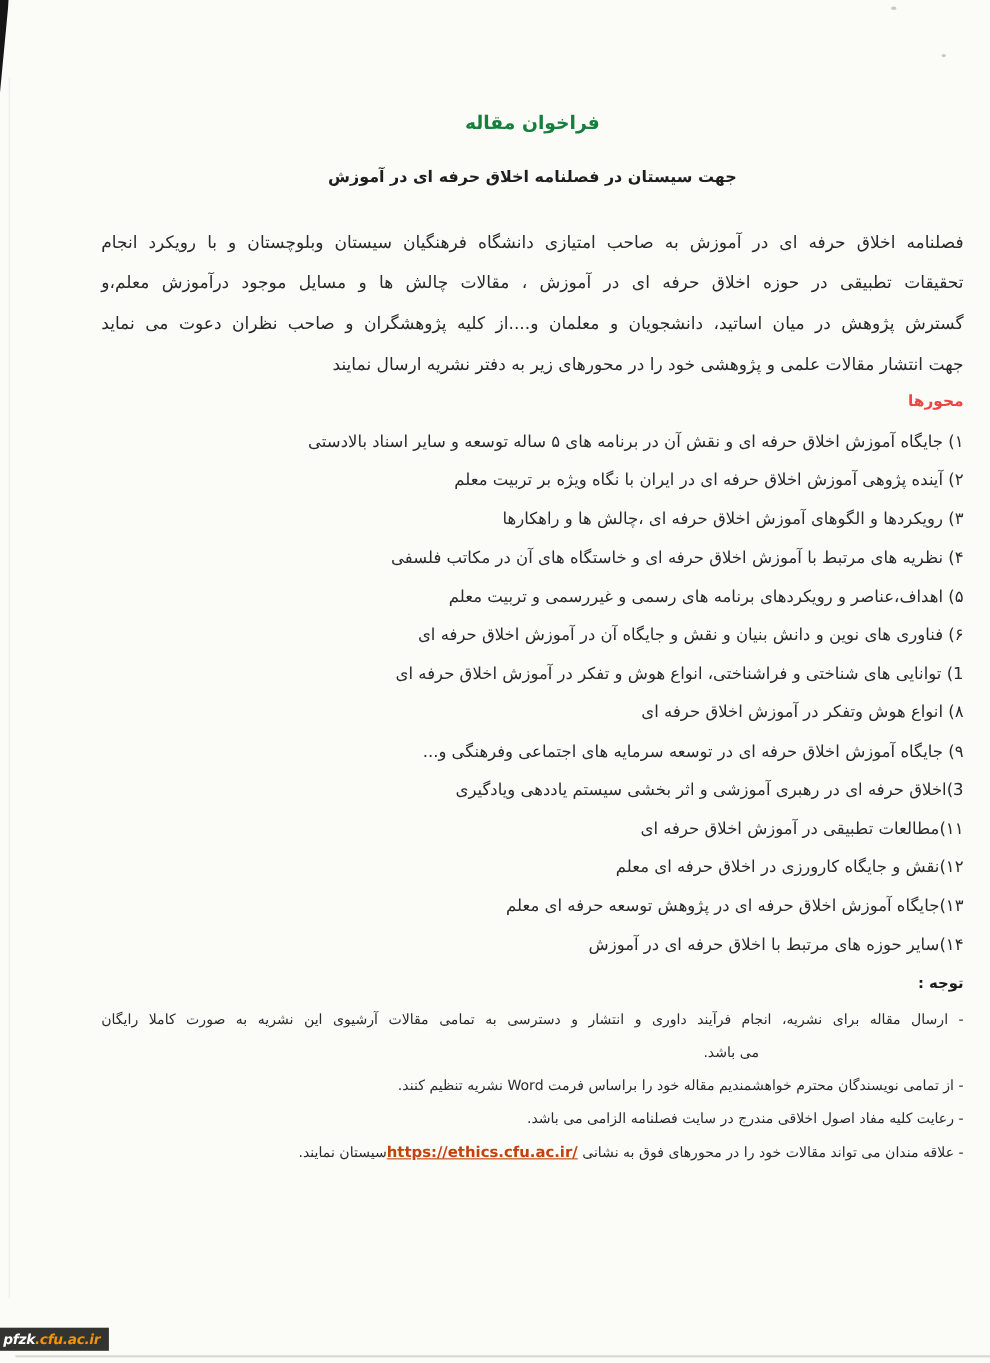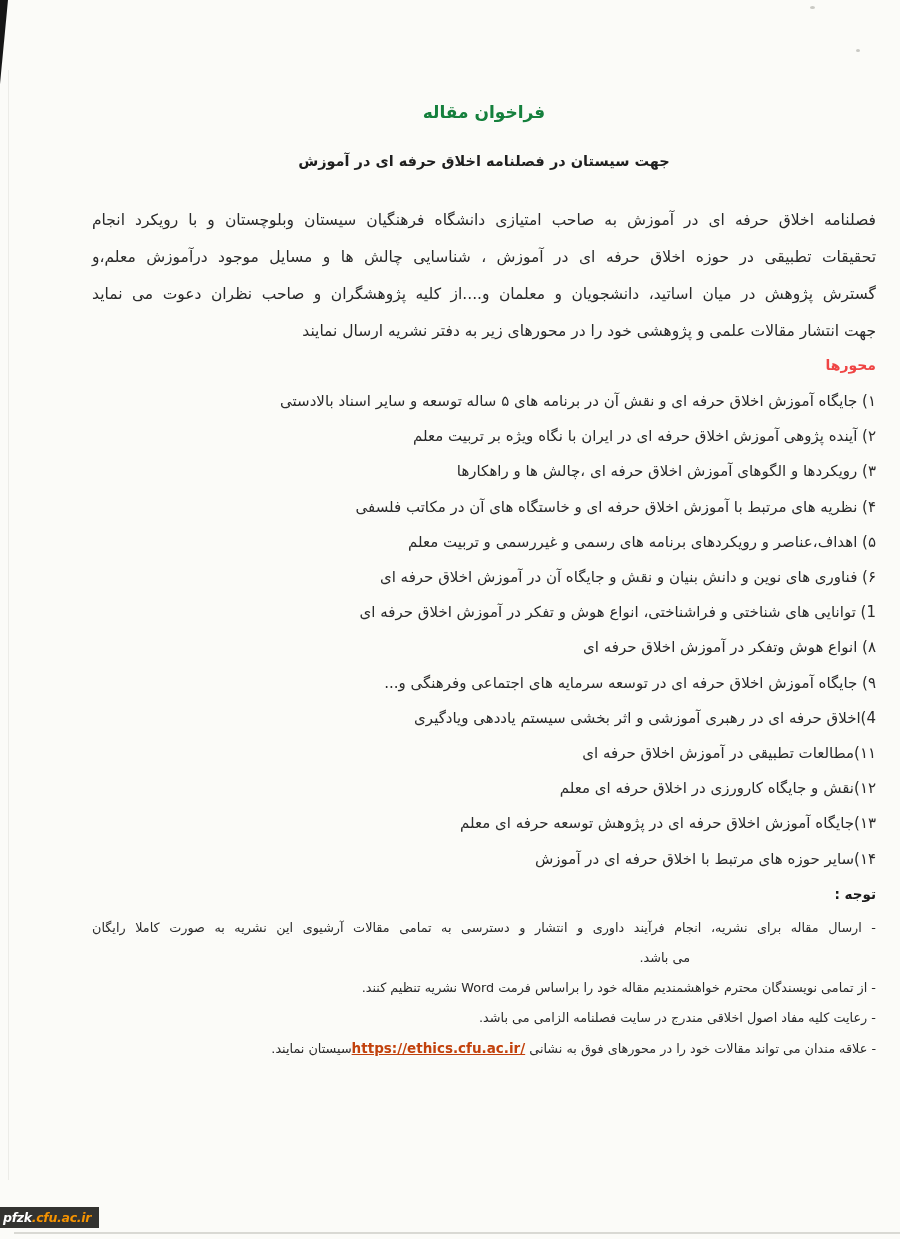--- a/index.html
+++ b/index.html
@@ -88,38 +88,38 @@
 <div class="speck s2"></div>
 
 <div class="content">
 
   <div class="doc-title">فراخوان مقاله</div>
 
   <div class="doc-subtitle">جهت سیستان در فصلنامه اخلاق حرفه ای در آموزش</div>
 
   <div class="intro">
     <div class="line">فصلنامه اخلاق حرفه ای در آموزش به صاحب امتیازی دانشگاه فرهنگیان سیستان وبلوچستان و با رویکرد انجام</div>
-    <div class="line">تحقیقات تطبیقی در حوزه اخلاق حرفه ای در آموزش ، شناسایی چالش ها و مسایل موجود درآموزش معلم،و</div>
+    <div class="line">تحقیقات تطبیقی در حوزه اخلاق حرفه ای در آموزش ، مقالات چالش ها و مسایل موجود درآموزش معلم،و</div>
     <div class="line">گسترش پژوهش در میان اساتید، دانشجویان و معلمان و....از کلیه پژوهشگران و صاحب نظران دعوت می نماید</div>
     <div class="line last">جهت انتشار مقالات علمی و پژوهشی خود را در محورهای زیر به دفتر نشریه ارسال نمایند</div>
   </div>
 
   <div class="topics-heading">محورها</div>
 
   <div class="topics">
     <div class="topic-item">۱) جایگاه آموزش اخلاق حرفه ای و نقش آن در برنامه های ۵ ساله توسعه و سایر اسناد بالادستی</div>
     <div class="topic-item">۲) آینده پژوهی آموزش اخلاق حرفه ای  در ایران با نگاه ویژه بر تربیت معلم</div>
     <div class="topic-item">۳) رویکردها و الگوهای آموزش اخلاق حرفه ای ،چالش ها و راهکارها</div>
     <div class="topic-item">۴) نظریه های مرتبط با آموزش  اخلاق حرفه ای و خاستگاه های آن در مکاتب فلسفی</div>
     <div class="topic-item">۵) اهداف،عناصر و رویکردهای برنامه های رسمی و غیررسمی و تربیت معلم</div>
     <div class="topic-item">۶) فناوری های نوین و دانش بنیان و نقش و جایگاه آن در آموزش  اخلاق حرفه ای</div>
     <div class="topic-item">1) توانایی های شناختی و فراشناختی، انواع هوش و تفکر در آموزش اخلاق حرفه ای</div>
     <div class="topic-item">۸) انواع هوش وتفکر در آموزش اخلاق حرفه ای</div>
     <div class="topic-item">۹) جایگاه آموزش اخلاق حرفه ای در توسعه سرمایه های اجتماعی وفرهنگی و...</div>
-    <div class="topic-item">4)اخلاق حرفه ای در رهبری آموزشی و اثر بخشی سیستم یاددهی ویادگیری</div>
+    <div class="topic-item">3)اخلاق حرفه ای در رهبری آموزشی و اثر بخشی سیستم یاددهی ویادگیری</div>
     <div class="topic-item">۱۱)مطالعات تطبیقی در آموزش اخلاق حرفه ای</div>
     <div class="topic-item">۱۲)نقش و جایگاه کارورزی در اخلاق حرفه ای معلم</div>
     <div class="topic-item">۱۳)جایگاه آموزش اخلاق حرفه ای در پژوهش توسعه حرفه ای معلم</div>
     <div class="topic-item">۱۴)سایر حوزه های مرتبط با اخلاق حرفه ای در آموزش</div>
   </div>
 
   <div class="notes-heading">توجه :</div>
 
   <div class="notes">
     <div class="note-line justify">- ارسال مقاله برای نشریه، انجام فرآیند داوری و انتشار و دسترسی به تمامی مقالات آرشیوی این نشریه  به صورت کاملا رایگان</div>

